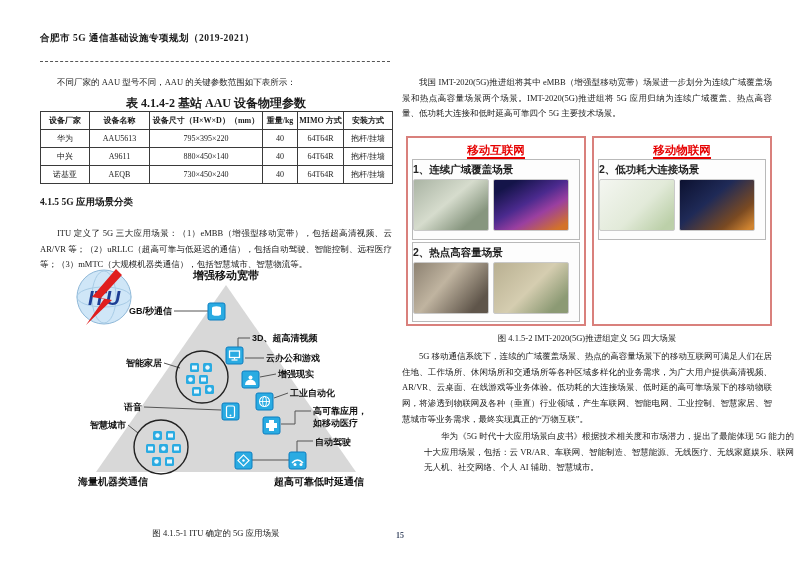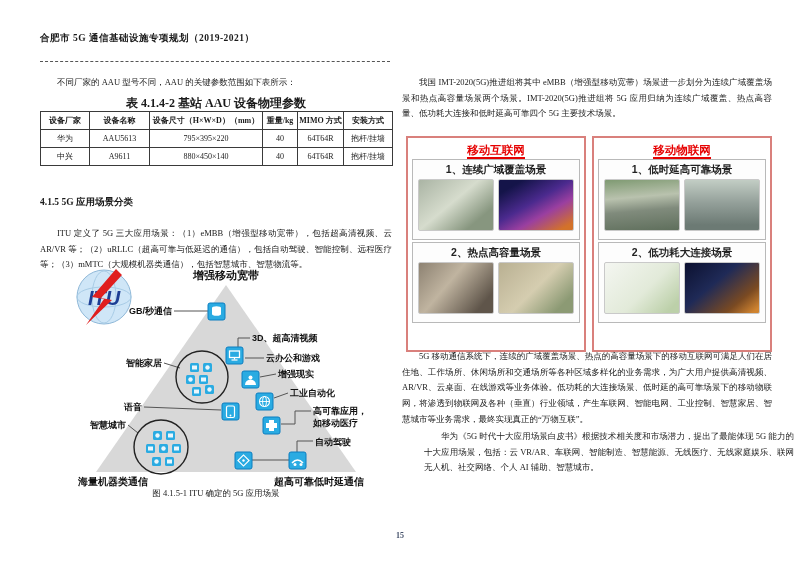--- a/index.html
+++ b/index.html
@@ -12,30 +12,30 @@
   .p-intro{left:40px;top:56px;width:352px;}
   .tbl-caption{left:40px;top:76px;width:352px;text-align:center;font-weight:bold;font-size:12px;}
   .aau-table{left:40px;top:92px;width:352px;border-collapse:collapse;table-layout:fixed;
              font-size:8px;text-align:center;}
   .aau-table th,.aau-table td{border:1px solid #3a3a3a;padding:0;height:17px;overflow:hidden;white-space:nowrap;font-family:Liberation Serif, serif;}
   .aau-table th{font-weight:bold;}
   .c1{width:49px}.c2{width:60px}.c3{width:113px}.c4{width:35px}.c5{width:46px}.c6{width:49px}
   .sec-heading{left:40px;top:177px;width:352px;font-size:9.5px;font-weight:bold;}
   .p-itu{left:40px;top:207px;width:352px;}
   .diagram{left:56px;top:248px;width:332px;height:234px;}
-  .fig1-caption{left:40px;top:469px;width:352px;text-align:center;font-size:8.5px;}
+  .fig1-caption{left:40px;top:509px;width:352px;text-align:center;font-size:8.5px;}
   .p-r1{left:402px;top:56px;width:370px;}
   .fig2{left:406px;top:117px;width:366px;display:flex;gap:6px;}
-  .fig2-box{width:180px;height:216px;border:2px solid #d9807c;background:#fff;box-sizing:border-box;
+  .fig2-box{width:180px;height:190px;border:2px solid #d9807c;background:#fff;box-sizing:border-box;
             display:flex;flex-direction:column;align-items:center;padding:2px 0;}
   .fig2-title-wrap{text-align:center;height:17px;}
   .fig2-title{display:inline-block;color:#e60000;font-weight:bold;font-size:11.5px;
               border-bottom:2px solid #e60000;line-height:14px;font-family:"Liberation Sans","DejaVu Sans",sans-serif;}
   .fig2-panel{width:168px;height:81px;border:1px solid #b9b9b9;margin-top:2px;box-sizing:border-box;
-              display:flex;flex-direction:column;align-items:center;background:#fdfdfd;}
+              display:flex;flex-direction:column;align-items:flex-start;background:#fdfdfd;}
   .fig2-panel-title{font-size:10.5px;font-weight:bold;color:#222;line-height:19px;
                     font-family:"Liberation Sans","DejaVu Sans",sans-serif;}
   .fig2-photos{display:flex;gap:4px;}
   .ph{width:76px;height:52px;border:1px solid #c9c9c9;border-radius:2px;box-sizing:border-box;}
   .ph-city{background:linear-gradient(140deg,#aab4a4,#d6dccd 45%,#87967f 80%);}
   .ph-interchange{background:linear-gradient(150deg,#141449 15%,#4b2a8e 45%,#9a3fa0 65%,#d3722a 92%);}
   .ph-office{background:linear-gradient(130deg,#8d8272,#c0b4a0 40%,#5f554a 85%);}
   .ph-residential{background:linear-gradient(135deg,#b9b092,#d5cdb0 50%,#8c9a74 85%);}
   .ph-highway{background:linear-gradient(175deg,#7f9a72,#b9c2ae 35%,#808b7c 60%,#5f6f5c);}
   .ph-transformer{background:linear-gradient(180deg,#c2cdc4,#94a09a 45%,#6c7a74 90%);}
@@ -84,20 +84,28 @@
         <td>AAU5613</td>
         <td>795×395×220</td>
         <td>40</td>
         <td>64T64R</td>
         <td>抱杆/挂墙</td>
       </tr>
       <tr>
         <td>中兴</td>
         <td>A9611</td>
         <td>880×450×140</td>
+        <td>40</td>
+        <td>64T64R</td>
+        <td>抱杆/挂墙</td>
+      </tr>
+      <tr>
+        <td>诺基亚</td>
+        <td>AEQB</td>
+        <td>730×450×240</td>
         <td>40</td>
         <td>64T64R</td>
         <td>抱杆/挂墙</td>
       </tr>
     </tbody>
   </table>
 
   <div class="abs sec-heading">4.1.5 5G 应用场景分类</div>
   <div class="abs para p-itu">ITU 定义了 5G 三大应用场景：（1）eMBB（增强型移动宽带），包括超高清视频、云 AR/VR 等；（2）uRLLC（超高可靠与低延迟的通信），包括自动驾驶、智能控制、远程医疗等；（3）mMTC（大规模机器类通信），包括智慧城市、智慧物流等。</div>
 
@@ -243,34 +251,28 @@
         <div class="fig2-panel-title">2、热点高容量场景</div>
         <div class="fig2-photos">
           <div class="ph ph-office"></div>
           <div class="ph ph-residential"></div>
         </div>
       </div>
     </div>
     <div class="fig2-box">
       <div class="fig2-title-wrap"><span class="fig2-title">移动物联网</span></div>
       <div class="fig2-panel">
-        <div class="fig2-panel-title">1、低时延高可靠场景</div>
-        <div class="fig2-photos">
-          <div class="ph ph-highway"></div>
-          <div class="ph ph-transformer"></div>
-        </div>
-      </div>
-      <div class="fig2-panel">
         <div class="fig2-panel-title">2、低功耗大连接场景</div>
         <div class="fig2-photos">
           <div class="ph ph-smarthome"></div>
           <div class="ph ph-nightcity"></div>
         </div>
       </div>
     </div>
   </div>
 
+  <div class="abs fig2-caption">图 4.1.5-2 IMT-2020(5G)推进组定义 5G 四大场景</div>
   <div class="abs para p-r2">5G 移动通信系统下，连续的广域覆盖场景、热点的高容量场景下的移动互联网可满足人们在居住地、工作场所、休闲场所和交通场所等各种区域多样化的业务需求，为广大用户提供高清视频、AR/VR、云桌面、在线游戏等业务体验。低功耗的大连接场景、低时延的高可靠场景下的移动物联网，将渗透到物联网及各种（垂直）行业领域，产生车联网、智能电网、工业控制、智慧家居、智慧城市等业务需求，最终实现真正的“万物互联”。</div>
   <div class="abs para p-r3">华为《5G 时代十大应用场景白皮书》根据技术相关度和市场潜力，提出了最能体现 5G 能力的十大应用场景，包括：云 VR/AR、车联网、智能制造、智慧能源、无线医疗、无线家庭娱乐、联网无人机、社交网络、个人 AI 辅助、智慧城市。</div>
 
   <div class="abs page-number">15</div>
 
 </div>
 
 </body></html>

